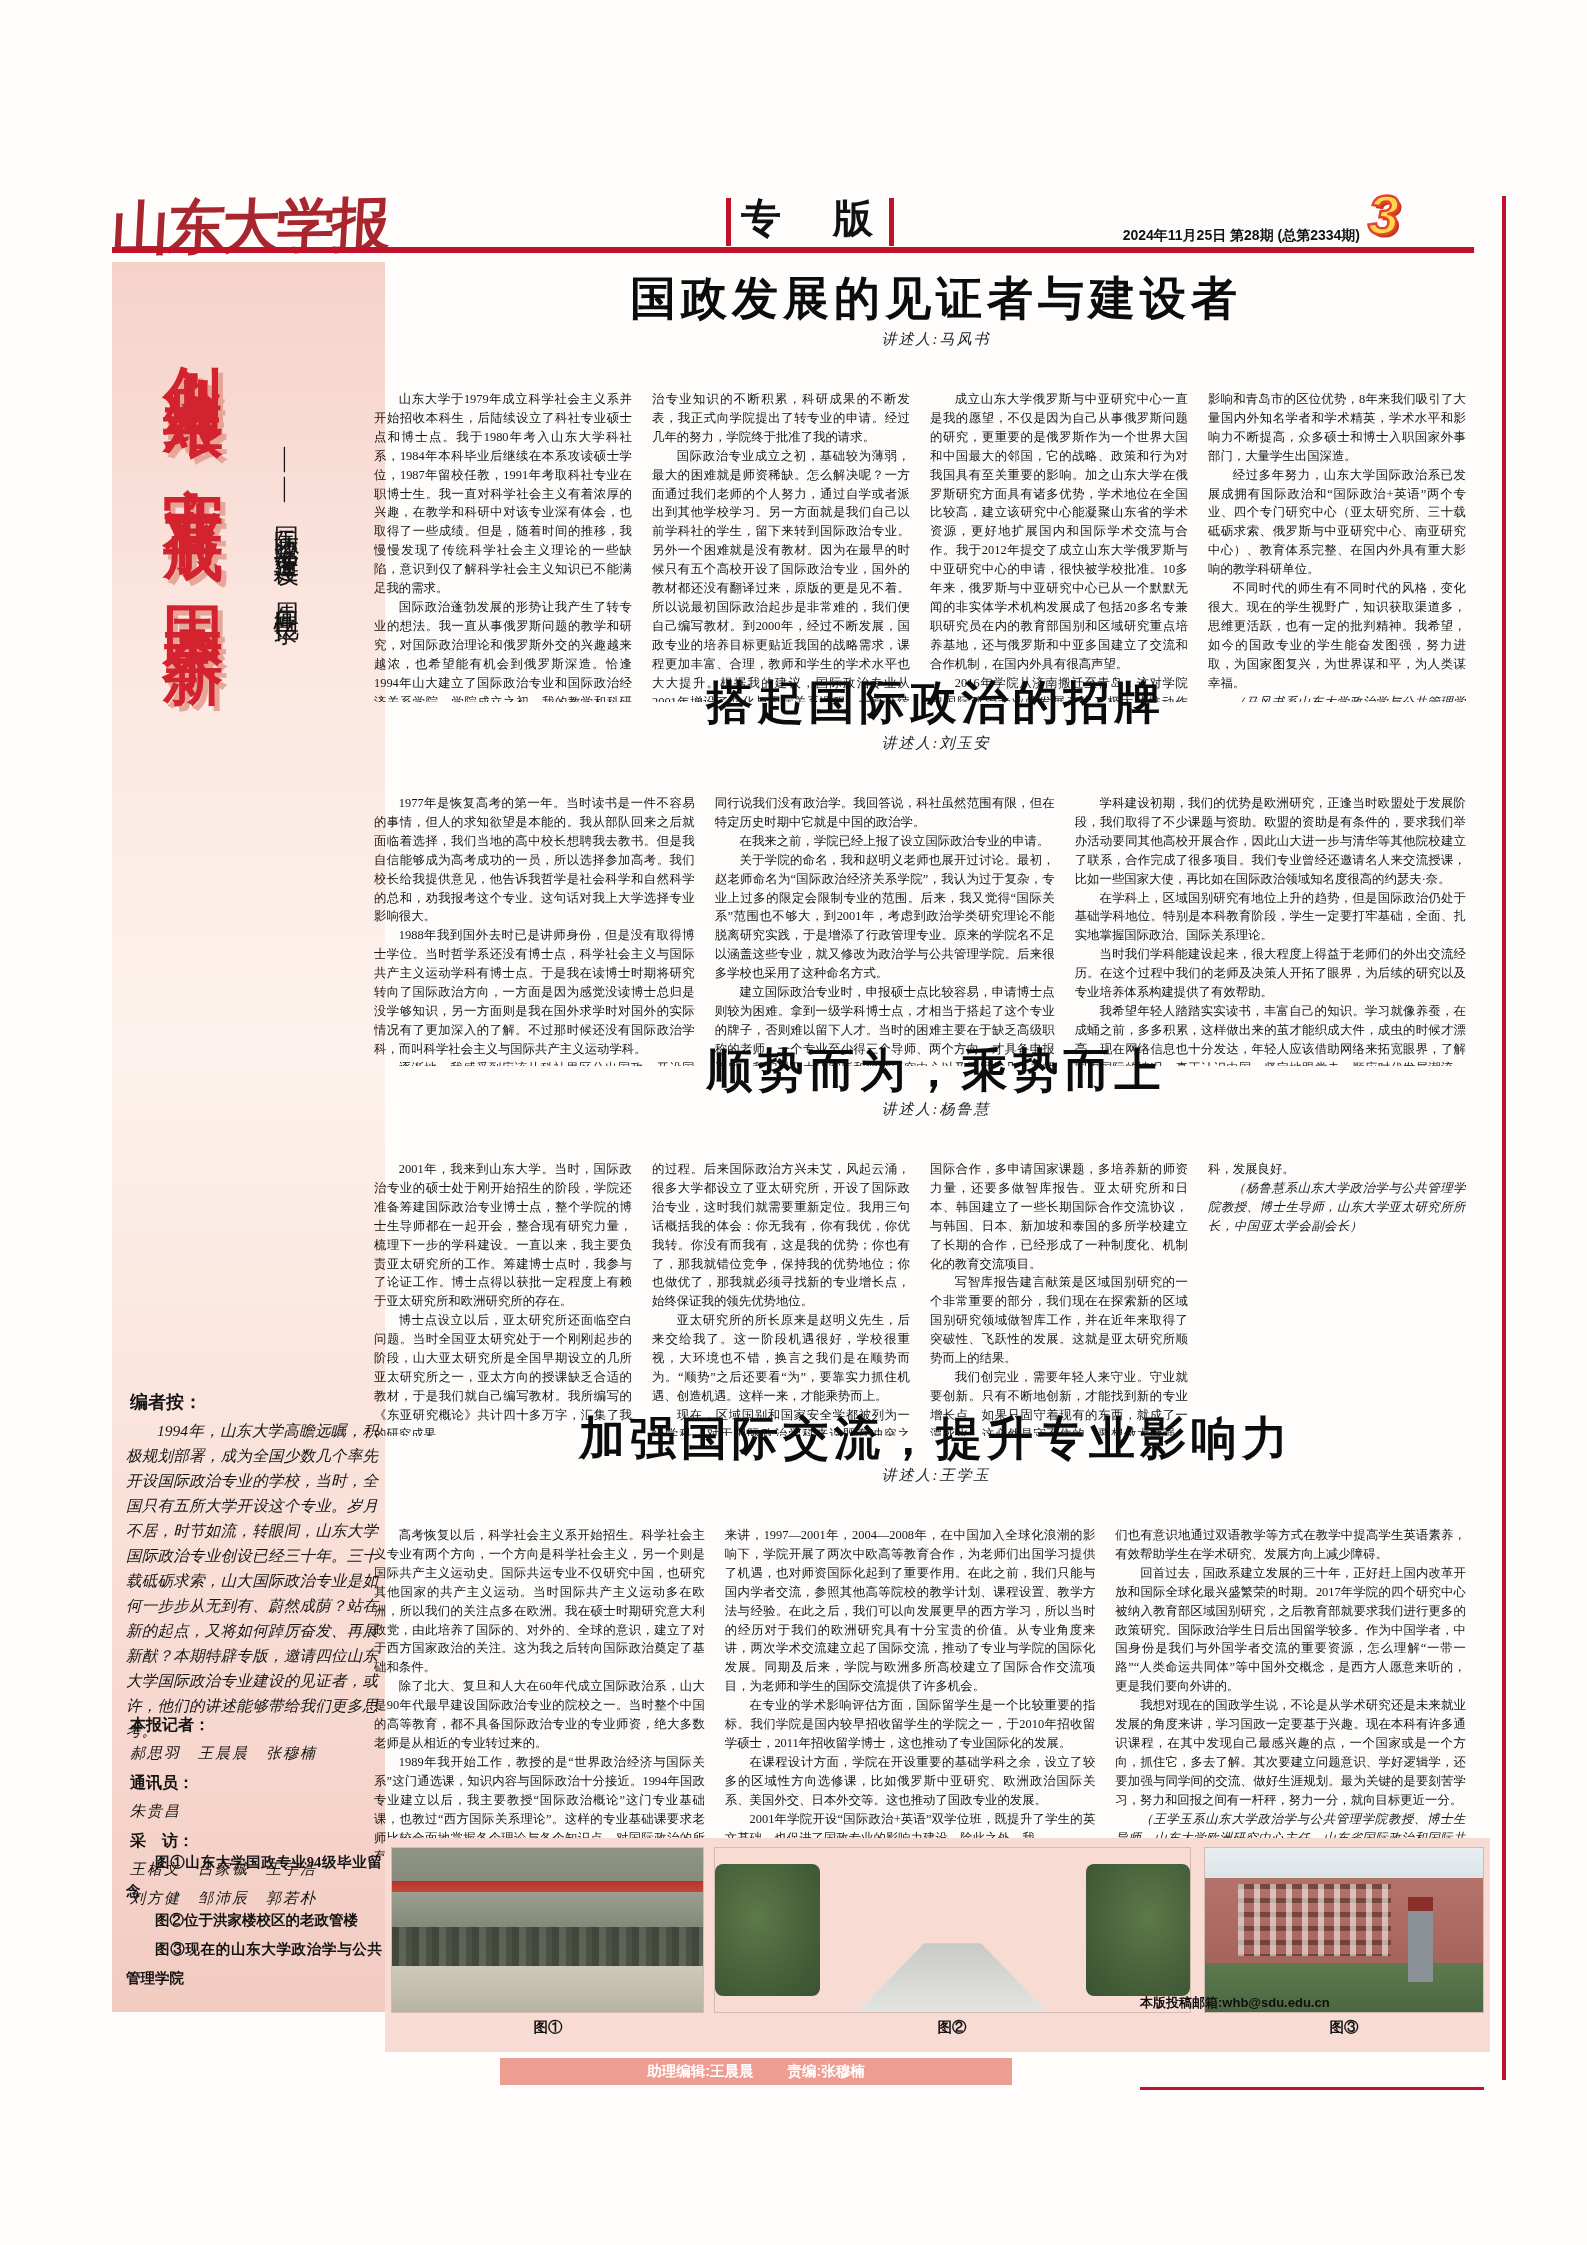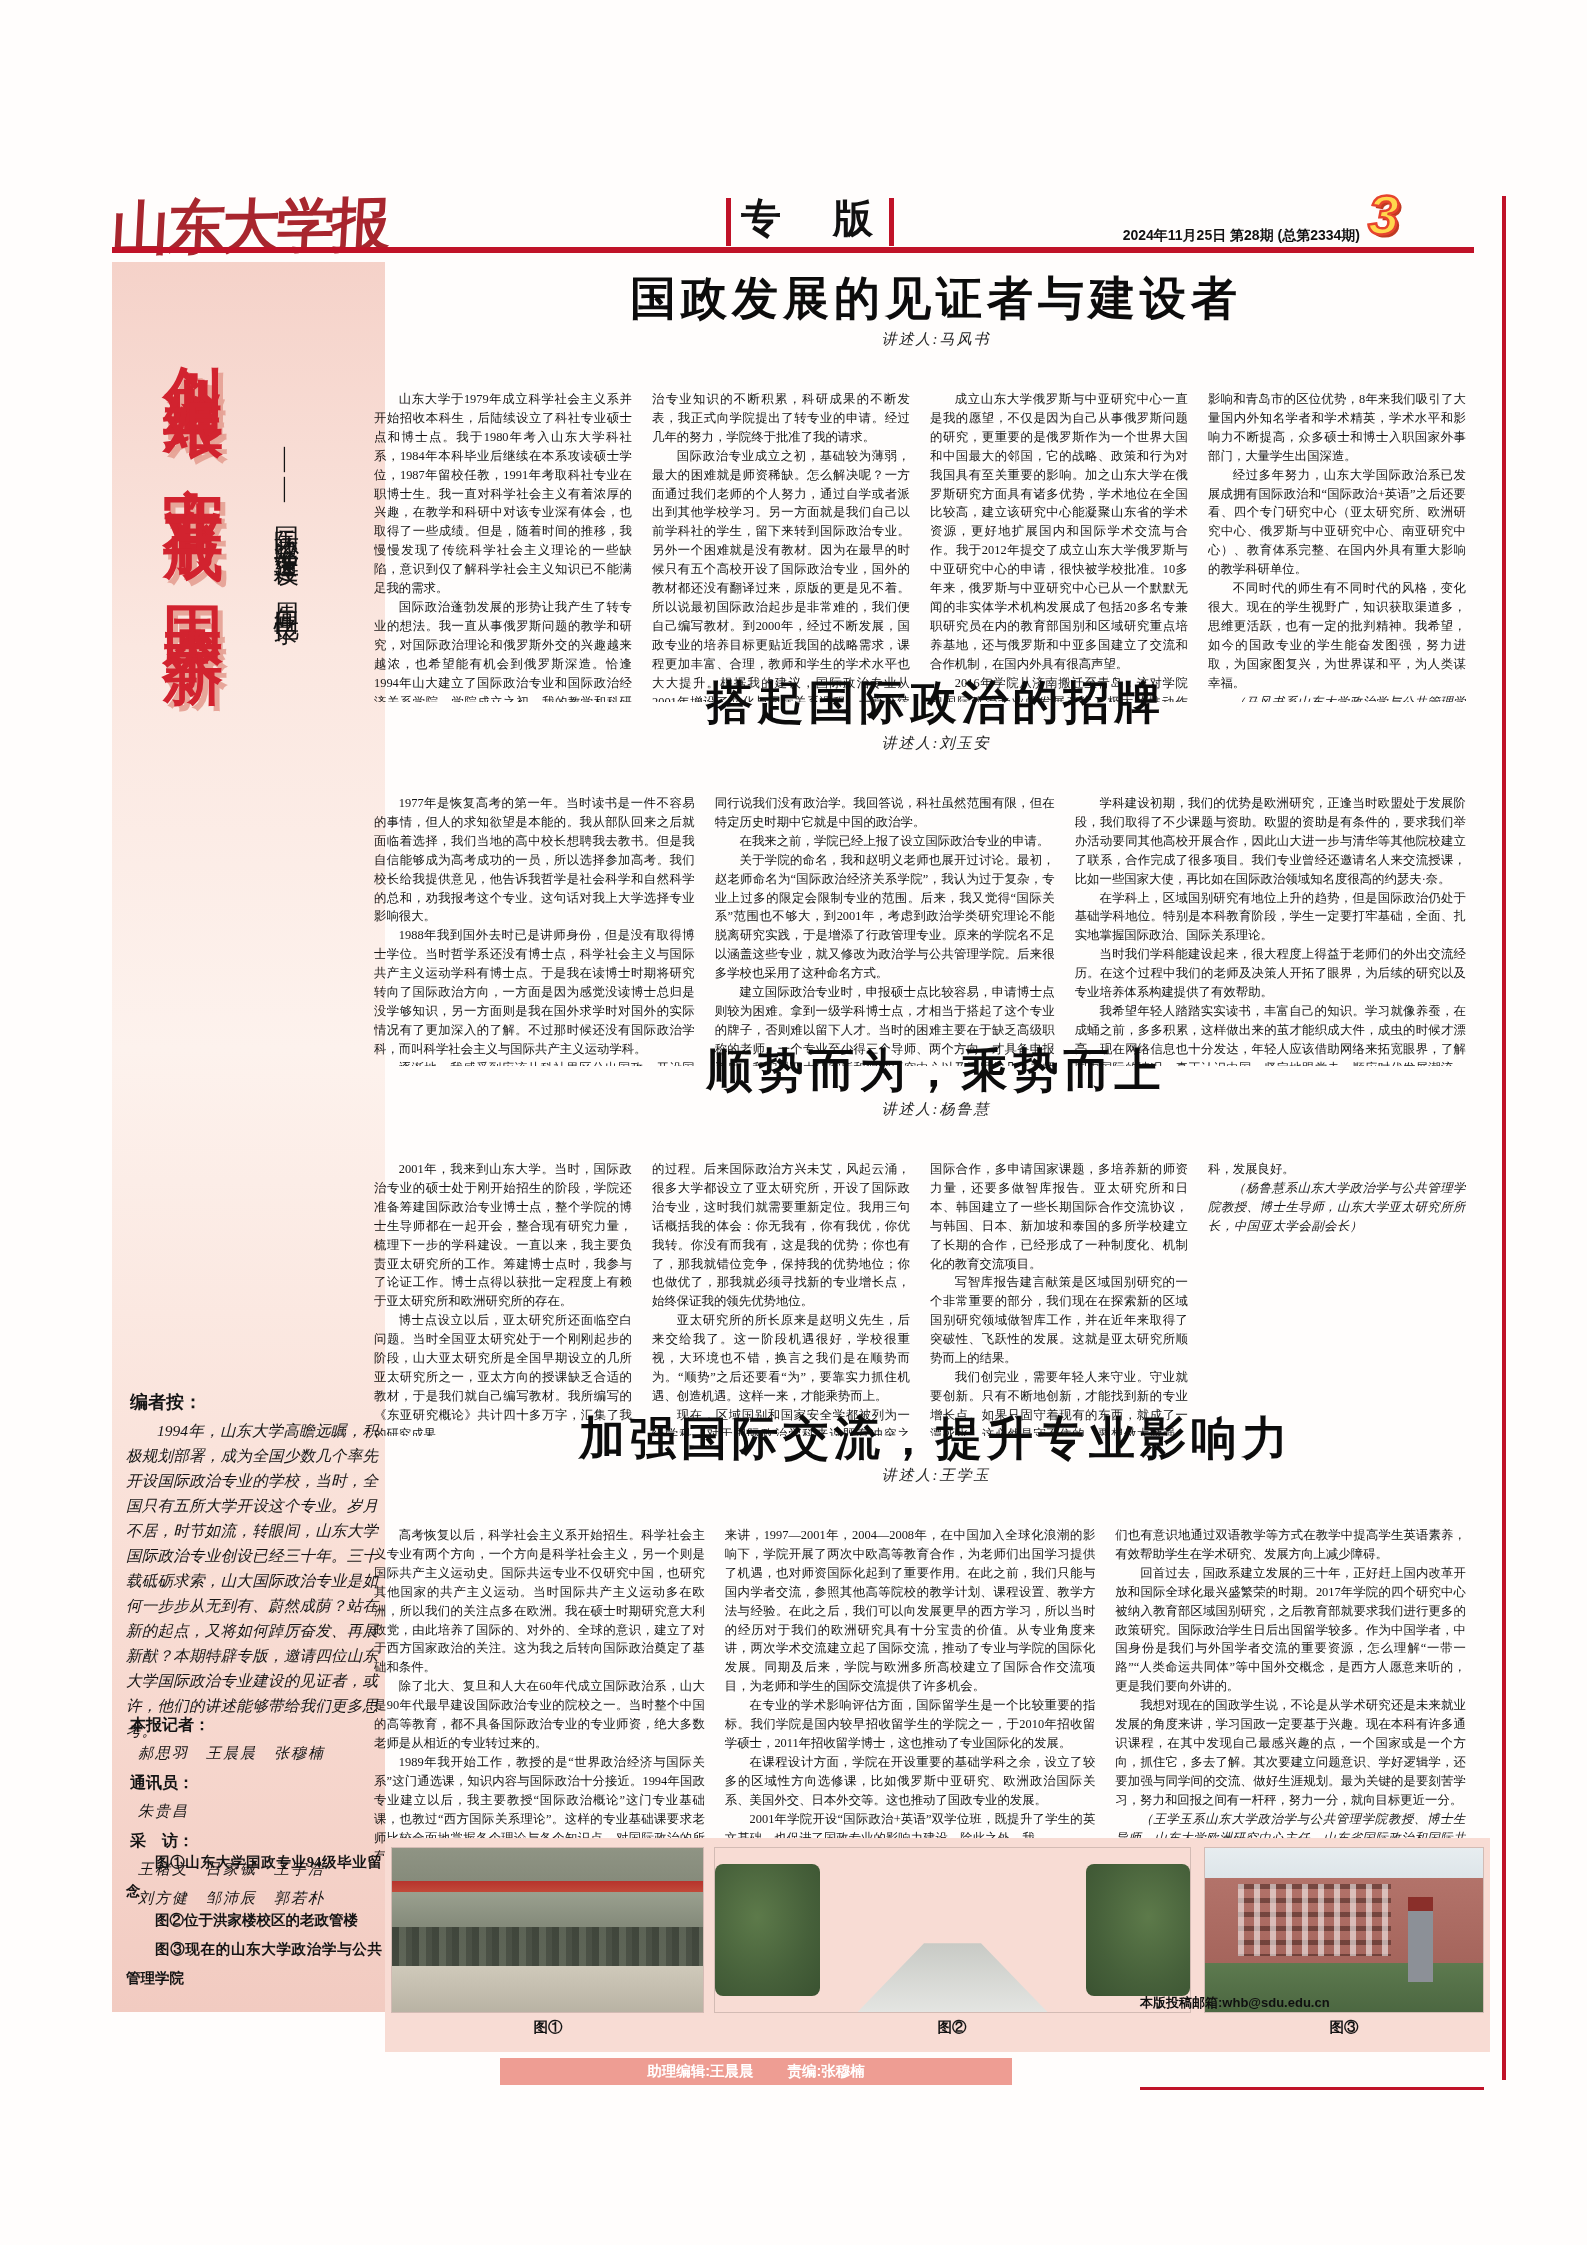--- a/index.html
+++ b/index.html
@@ -27,21 +27,21 @@
       text-shadow:5px 5px 0 rgba(230,162,150,.95);font-family:"Liberation Sans",sans-serif;}
   .v-subtitle{position:absolute;left:158px;top:185px;writing-mode:vertical-rl;text-orientation:mixed;
       font-size:25px;color:#141414;letter-spacing:5px;height:880px;font-family:"Liberation Serif",serif;}
   .ed-note-label{position:absolute;left:18px;top:1128px;font-size:18px;font-weight:bold;
       font-family:"Liberation Sans",sans-serif;}
   .ed-note{position:absolute;left:14px;top:1156px;width:252px;font-size:15.5px;line-height:25px;
       font-style:italic;text-align:justify;}
   .ed-note p{margin:0;text-indent:2em;}
   .credits{position:absolute;left:18px;top:1448px;width:250px;font-size:15px;line-height:29px;}
   .credits .lab{font-weight:bold;font-style:normal;font-family:"Liberation Sans",sans-serif;font-size:16px;}
-  .credits .names{font-style:italic;letter-spacing:2px;margin-left:8px;}
+  .credits .names{font-style:italic;letter-spacing:2px;}
   .captions{position:absolute;left:14px;top:1586px;width:256px;font-size:14.5px;line-height:29px;
       font-weight:bold;text-align:justify;}
   .captions p{margin:0;text-indent:2em;}
   
   .headline{position:absolute;left:390px;width:1092px;text-align:center;font-weight:900;
       font-size:46px;letter-spacing:5px;color:#0c0c0c;font-family:"Liberation Serif",serif;}
   .byline{position:absolute;left:390px;width:1092px;text-align:center;font-size:15px;
       font-style:italic;letter-spacing:2px;color:#222;}
   .article-body{position:absolute;left:374px;width:1092px;display:flex;gap:20px;margin-top:36px;}
   .article-body .col{flex:1 1 0;overflow:hidden;}
@@ -129,21 +129,21 @@
       <div class="col">
         <p class="cont">治专业知识的不断积累，科研成果的不断发表，我正式向学院提出了转专业的申请。经过几年的努力，学院终于批准了我的请求。</p>
         <p>国际政治专业成立之初，基础较为薄弱，最大的困难就是师资稀缺。怎么解决呢？一方面通过我们老师的个人努力，通过自学或者派出到其他学校学习。另一方面就是我们自己以前学科社的学生，留下来转到国际政治专业。另外一个困难就是没有教材。因为在最早的时候只有五个高校开设了国际政治专业，国外的教材都还没有翻译过来，原版的更是见不着。所以说最初国际政治起步是非常难的，我们便自己编写教材。到2000年，经过不断发展，国政专业的培养目标更贴近我国的战略需求，课程更加丰富、合理，教师和学生的学术水平也大大提升。根据我的建议，国际政治专业从2001年增设了文化与国际关系课程，一直延续至今。同年又和山东大学外国语学院联合建立了5年制“国际政治+英语”双学位专业。</p>
       </div>
       <div class="col">
         <p>成立山东大学俄罗斯与中亚研究中心一直是我的愿望，不仅是因为自己从事俄罗斯问题的研究，更重要的是俄罗斯作为一个世界大国和中国最大的邻国，它的战略、政策和行为对我国具有至关重要的影响。加之山东大学在俄罗斯研究方面具有诸多优势，学术地位在全国比较高，建立该研究中心能凝聚山东省的学术资源，更好地扩展国内和国际学术交流与合作。我于2012年提交了成立山东大学俄罗斯与中亚研究中心的申请，很快被学校批准。10多年来，俄罗斯与中亚研究中心已从一个默默无闻的非实体学术机构发展成了包括20多名专兼职研究员在内的教育部国别和区域研究重点培养基地，还与俄罗斯和中亚多国建立了交流和合作机制，在国内外具有很高声望。</p>
         <p>2016年学院从济南搬迁至青岛，这对学院和国际政治专业的发展产生了极大的推动作用。得益于山东大学国际政治专业的学术</p>
       </div>
       <div class="col">
         <p class="cont">影响和青岛市的区位优势，8年来我们吸引了大量国内外知名学者和学术精英，学术水平和影响力不断提高，众多硕士和博士入职国家外事部门，大量学生出国深造。</p>
-        <p>经过多年努力，山东大学国际政治系已发展成拥有国际政治和“国际政治+英语”之后还要看、四个专门研究中心（亚太研究所、欧洲研究中心、俄罗斯与中亚研究中心、南亚研究中心）、教育体系完整、在国内外具有重大影响的教学科研单位。</p>
+        <p>经过多年努力，山东大学国际政治系已发展成拥有国际政治和“国际政治+英语”两个专业、四个专门研究中心（亚太研究所、三十载砥砺求索、俄罗斯与中亚研究中心、南亚研究中心）、教育体系完整、在国内外具有重大影响的教学科研单位。</p>
         <p>不同时代的师生有不同时代的风格，变化很大。现在的学生视野广，知识获取渠道多，思维更活跃，也有一定的批判精神。我希望，如今的国政专业的学生能奋发图强，努力进取，为国家图复兴，为世界谋和平，为人类谋幸福。</p>
         <p class="bio">（马风书系山东大学政治学与公共管理学院教授、俄罗斯与中亚研究中心主任、山东大学当代社会主义研究所兼职研究员）</p>
       </div>
     </div>
 
   <div class="headline" style="top:672px;">搭起国际政治的招牌</div>
   <div class="byline" style="top:734px;">讲述人:刘玉安</div>
   <div class="article-body" style="top:758px;height:272px;">
       <div class="col" style="flex: 1 1 0px;">
         <p>1977年是恢复高考的第一年。当时读书是一件不容易的事情，但人的求知欲望是本能的。我从部队回来之后就面临着选择，我们当地的高中校长想聘我去教书。但是我自信能够成为高考成功的一员，所以选择参加高考。我们校长给我提供意见，他告诉我哲学是社会科学和自然科学的总和，劝我报考这个专业。这句话对我上大学选择专业影响很大。</p>

